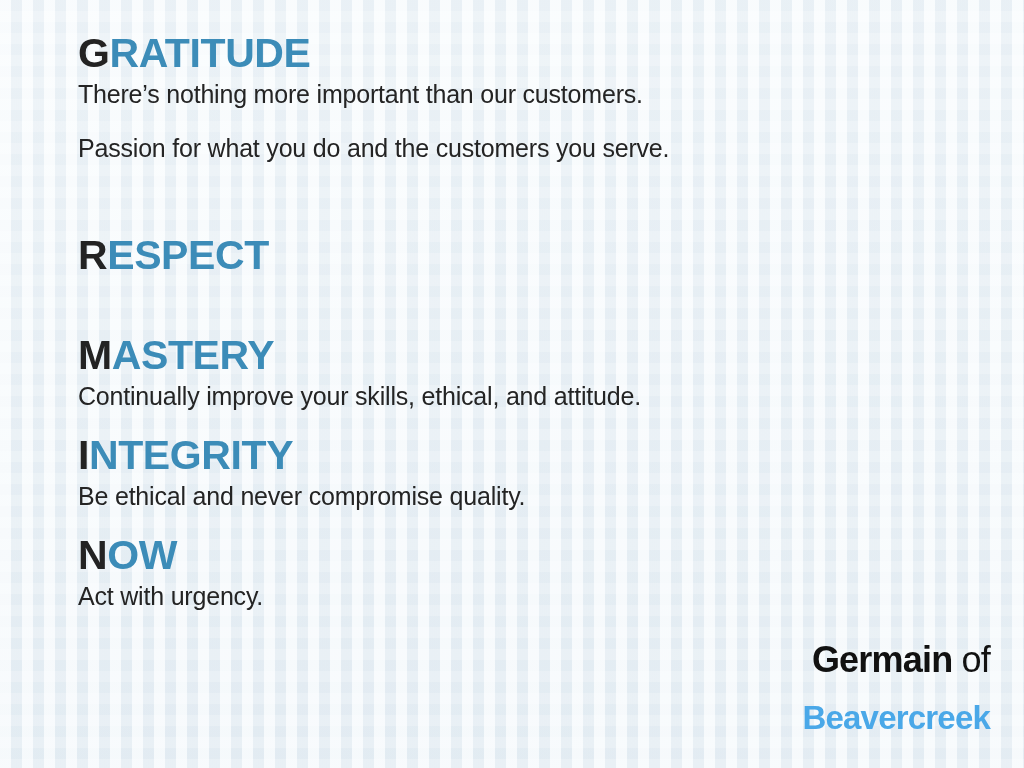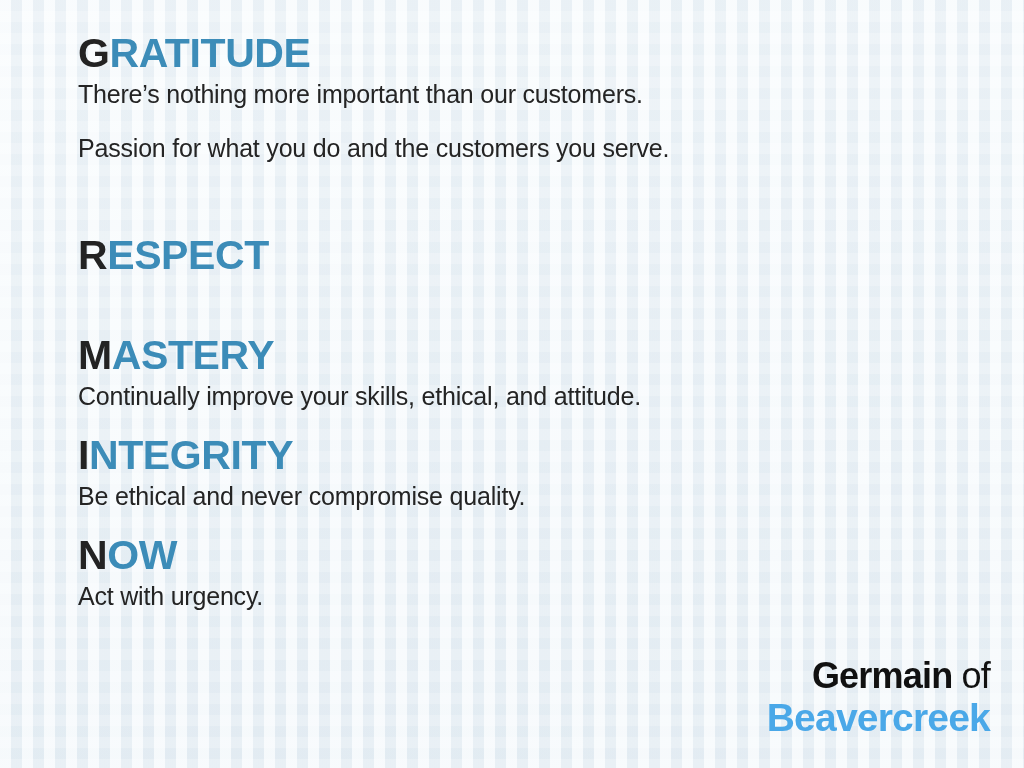--- a/index.html
+++ b/index.html
@@ -99,25 +99,26 @@
   .brand-name {
     font-weight: bold;
   }
   .brand-of {
     font-weight: normal;
   }
 
   .brand-line-2 {
     font-family: "Liberation Sans", sans-serif;
     font-weight: bold;
-    font-size: 39px;
+    font-size: 33px;
     line-height: 44px;
     letter-spacing: -0.8px;
     color: #4aa8e8;
     white-space: nowrap;
+    margin-top: 16px;
   }
 </style>
 </head>
 <body>
 
 <div id="poster">
 
   <div class="values-list">
 
     <div class="value-block">

